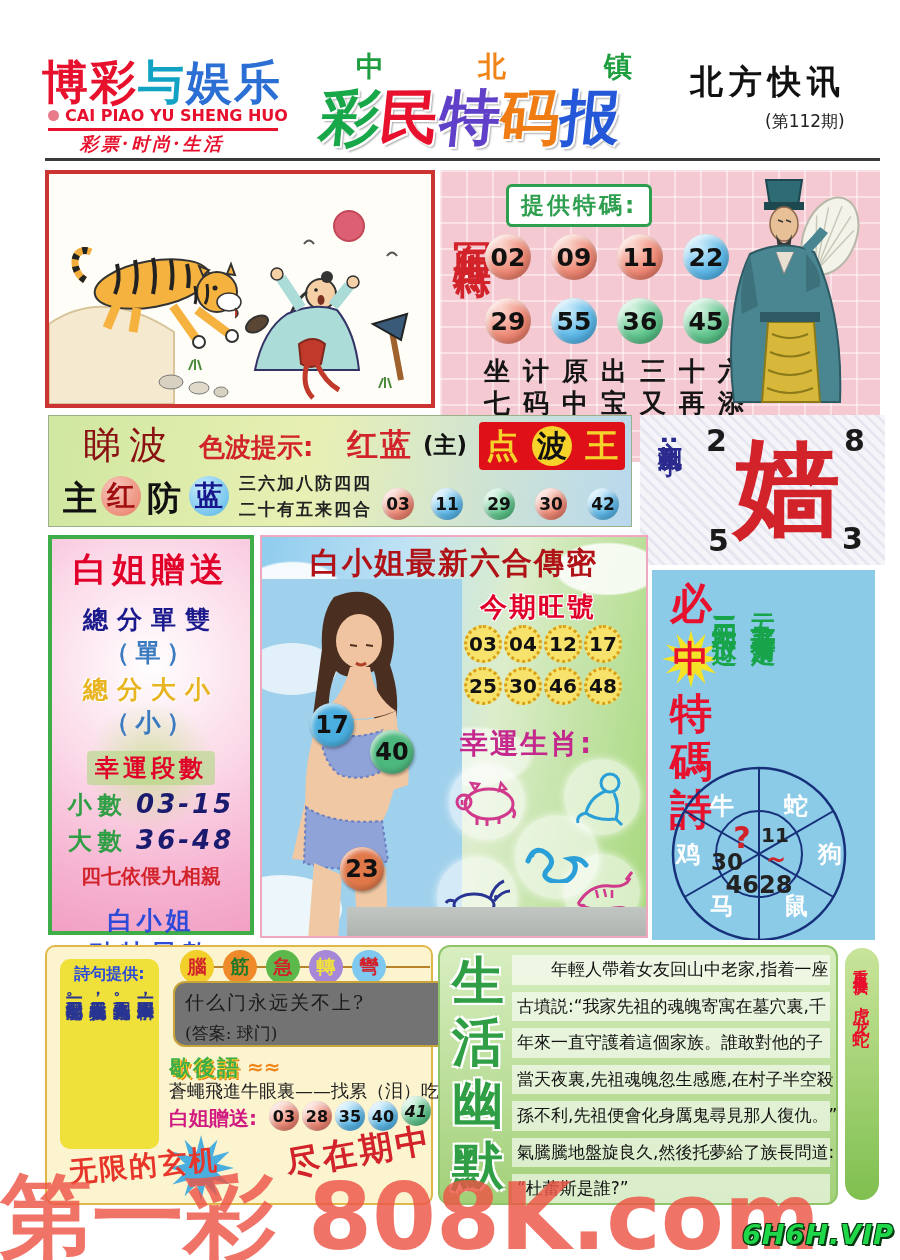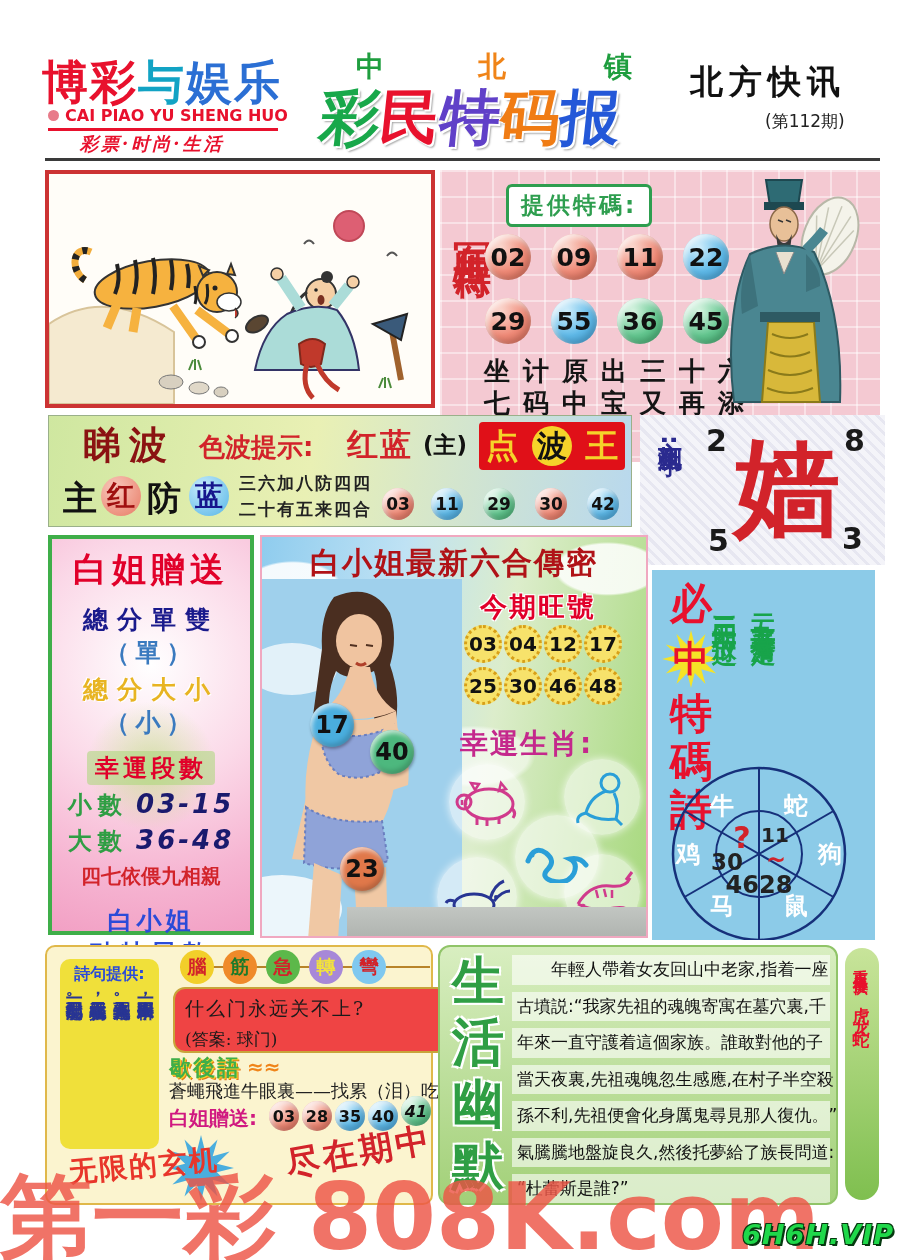--- a/index.html
+++ b/index.html
@@ -50,21 +50,21 @@
   .ball.blue{background:radial-gradient(circle at 35% 30%,#cfeefc,#5fb9e8 55%,#3fa3dc);}
   .ball.green{background:radial-gradient(circle at 35% 30%,#d8f5e2,#63c68f 55%,#3fae6e);}
   .ball.b46{width:46px;height:46px;font-size:25px;}
   .ball.b32{width:32px;height:32px;font-size:17px;}
   .ball.b30{width:30px;height:30px;font-size:16px;}
   .adv-verse{font-size:26px;font-weight:bold;color:#151515;letter-spacing:13px;white-space:nowrap;}
 
   
   .wave{left:48px;top:415px;width:584px;height:112px;border:1px solid #9ab08a;box-sizing:border-box;
      background:linear-gradient(100deg,#cfe7a0 0%,#e9f0b4 45%,#b8d8ee 100%);}
-  .wave-title{left:34px;top:4px;font-size:38px;font-weight:bold;color:#8b1212;font-family:"DejaVu Serif",serif;letter-spacing:8px;}
+  .wave-title{left:34px;top:4px;font-size:38px;font-weight:normal;color:#8b1212;font-family:"DejaVu Serif",serif;letter-spacing:8px;}
   .wave-tip-label{left:150px;top:14px;font-size:26px;font-weight:bold;color:#d2232a;}
   .wave-tip-value{left:298px;top:8px;font-size:31px;font-weight:bold;color:#d2232a;letter-spacing:2px;}
   .wave-tip-note{left:374px;top:14px;font-size:23px;font-weight:bold;color:#111;}
   .king{left:430px;top:6px;width:146px;height:48px;background:#e01018;border-radius:4px;
      display:flex;align-items:center;justify-content:space-around;}
   .king .k{font-size:33px;font-weight:bold;color:#f5d32a;}
   .king .kc{width:40px;height:40px;border-radius:50%;background:#f5d32a;color:#111;display:flex;
      align-items:center;justify-content:center;font-size:30px;font-weight:bold;}
   .mainchar{font-size:34px;font-weight:bold;color:#111;}
   .mc-ball{width:40px;height:40px;border-radius:50%;display:flex;align-items:center;justify-content:center;
@@ -142,21 +142,21 @@
      color:#283593;line-height:1.4;}
   .braincircles{left:133px;top:0px;width:250px;height:40px;display:flex;align-items:center;gap:9px;}
   .braincircles::before{content:"";position:absolute;left:0;top:19px;width:250px;height:2px;background:#b8842a;}
   .bcirc{position:relative;width:34px;height:34px;border-radius:50%;display:flex;align-items:center;justify-content:center;
      font-size:19px;font-weight:bold;}
   .bc-yellow{background:#f2cf2a;color:#d2232a;}
   .bc-orange{background:#ef8a2a;color:#1a7a2a;}
   .bc-green{background:#5cb84a;color:#d2232a;}
   .bc-purple{background:#a788d8;color:#f2e23c;}
   .bc-skyblue{background:#7fc8ef;color:#d2232a;}
-  .qbox{left:126px;top:40px;width:276px;height:66px;background:#ef4444;border:2px solid #c8a43a;border-radius:12px;
+  .qbox{left:126px;top:34px;width:276px;height:66px;background:#737373;border:2px solid #c8a43a;border-radius:12px;
      box-sizing:border-box;padding:7px 10px;font-family:"DejaVu Serif",serif;}
   .qbox .q{font-size:19px;color:#1a1a1a;letter-spacing:2px;}
   .qbox .a{font-size:17px;color:#1a1a1a;margin-top:6px;}
   .xhy-label{left:122px;top:106px;font-size:22px;font-weight:bold;color:#3fae49;
      text-shadow:1px 1px 0 #f5d327,2px 2px 0 #e07818;letter-spacing:2px;}
   .xhy-marks{left:200px;top:108px;font-size:20px;font-weight:bold;color:#f08418;}
   .xhy-text{left:122px;top:132px;font-size:18px;color:#222;white-space:nowrap;}
   .gift-label{left:122px;top:158px;font-size:20px;font-weight:bold;color:#d01880;}
   .slogan1{left:22px;top:200px;font-size:28px;font-weight:bold;color:#e8352a;transform:rotate(-5deg);
      letter-spacing:2px;white-space:nowrap;font-family:"DejaVu Serif",serif;}

